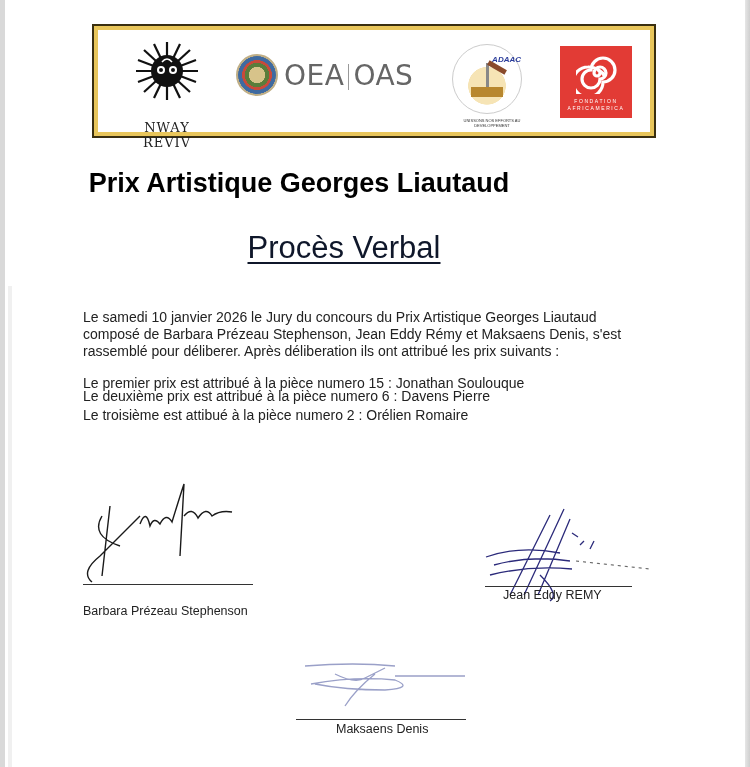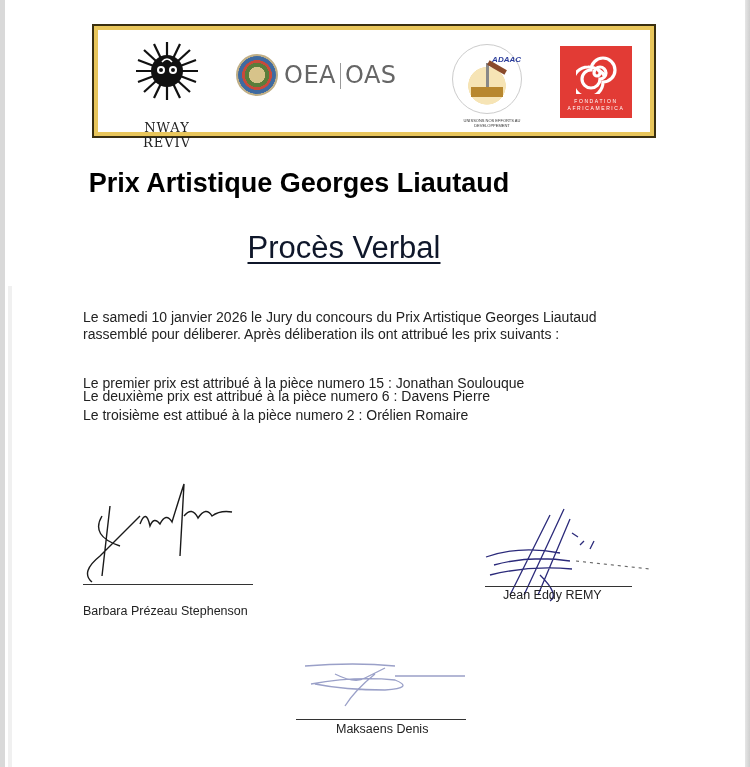--- a/index.html
+++ b/index.html
@@ -19,21 +19,21 @@
     box-shadow: inset 0 0 0 4px #e9c65b;
     background:#fff;
   }
   .logo { position:absolute; }
   .nway { left:28px; top:14px; width:90px; text-align:center; }
   .nway-text { font-family:"DejaVu Serif", serif; font-size:13px; letter-spacing:1px; color:#222; margin-top:14px; }
   .oea { left:142px; top:28px; display:flex; align-items:center; }
   .oea-seal { width:38px; height:38px; border-radius:50%;
     background: radial-gradient(circle, #d7c38a 0 30%, #5a7d3b 31% 45%, #c94a3a 46% 55%, #3f6aa0 56% 70%, #cbb68a 71%);
     border:2px solid #bfae86; }
-  .oea-text { font-family:"DejaVu Sans", sans-serif; font-size:24px; color:#666; margin-left:6px; letter-spacing:0.5px; }
+  .oea-text { font-family:"DejaVu Sans", sans-serif; font-size:28px; color:#666; margin-left:6px; letter-spacing:0.5px; }
   .oea-sep { display:inline-block; width:1px; height:26px; background:#999; margin:0 4px; vertical-align:middle; }
   .adaac { left:358px; top:18px; width:72px; height:72px; }
   .adaac-circle { width:68px; height:68px; border-radius:50%; border:1px solid #ccc;
     background: radial-gradient(circle at 50% 60%, #f6e4b5 0 35%, #fff 36%); position:relative; }
   .adaac-title { position:absolute; top:10px; left:0; right:0; text-align:right; font-size:8px; font-weight:bold; color:#2a3c9a; font-style:italic; }
   .adaac-bar { position:absolute; left:18px; top:42px; width:32px; height:10px; background:#b8872e; }
   .adaac-rod { position:absolute; left:33px; top:18px; width:3px; height:26px; background:#888; }
   .adaac-hammer { position:absolute; left:34px; top:20px; width:20px; height:5px; background:#8a4a2a; transform:rotate(30deg); }
   .adaac-sub { position:absolute; top:74px; left:0; width:80px; font-size:4px; text-align:center; color:#333; }
   .africa { left:466px; top:20px; width:72px; height:72px; background:#e23b35; position:absolute; }
@@ -112,20 +112,21 @@
       <div>AFRICAMERICA</div>
     </div>
   </div>
 </div>
 
 <div class="title">Prix Artistique Georges Liautaud</div>
 <div class="subtitle"><span>Procès Verbal</span></div>
 
 <div class="body">
   <p>Le samedi 10 janvier 2026 le Jury du concours du Prix Artistique Georges Liautaud</p>
+  <p>composé de Barbara Prézeau Stephenson, Jean Eddy Rémy et Maksaens Denis, s'est</p>
   <p>rassemblé pour déliberer. Après déliberation ils ont attribué les prix suivants :</p>
 </div>
 
 <div class="prizes">
   <p class="prize">Le premier prix est attribué à la pièce numero 15 : Jonathan  Soulouque</p>
   <p class="prize">Le deuxième prix est attribué à la pièce numero 6 : Davens Pierre</p>
   <p class="prize third">Le troisième est attibué à la pièce numero 2 : Orélien Romaire</p>
 </div>
 
 <svg class="sig" style="left:80px;top:476px" width="170" height="110">

